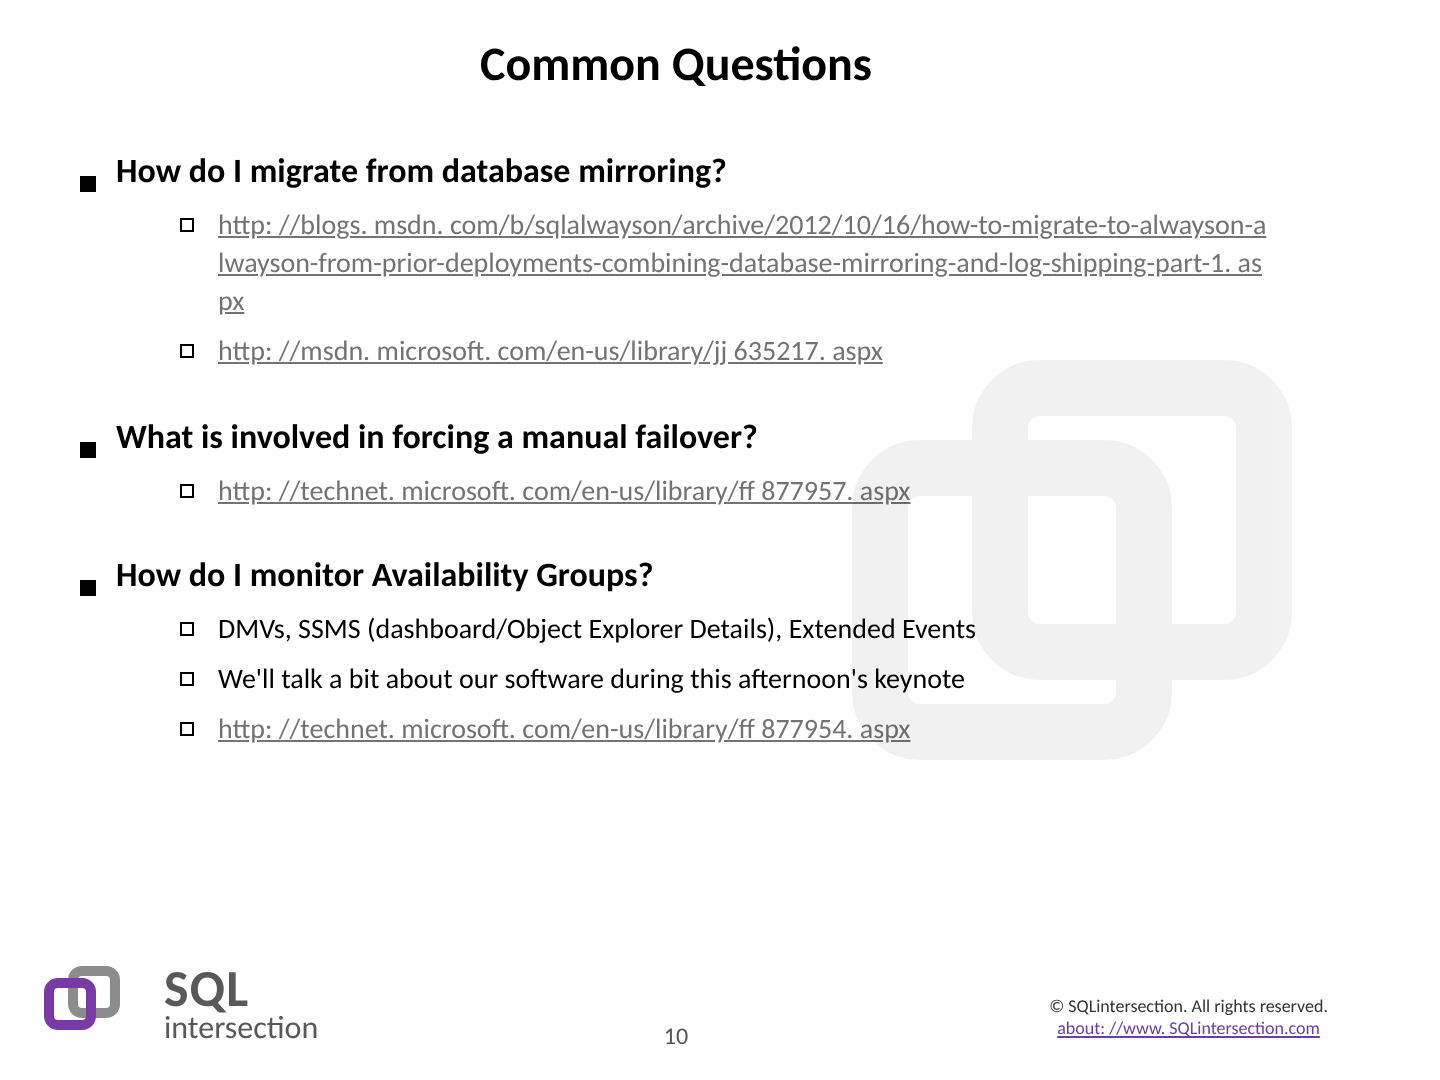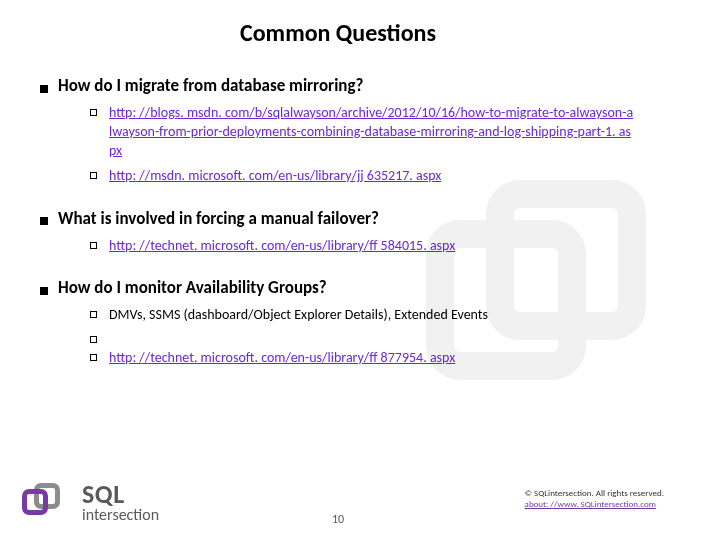--- a/index.html
+++ b/index.html
@@ -19,21 +19,21 @@
   .title {
     text-align: center;
     font-size: 24px;
     font-weight: 700;
     color: #000;
     margin-bottom: 28px;
   }
   .section { margin-bottom: 22px; }
   .section-head {
     display: flex;
-    align-items: center;
+    align-items: flex-end;
     gap: 10px;
   }
   .blk {
     width: 8px; height: 8px;
     background: #000;
     flex: 0 0 auto;
     margin-top: 6px;
   }
   .qtext {
     font-size: 17px;
@@ -52,21 +52,21 @@
     font-size: 14px;
     line-height: 1.35;
   }
   .sq {
     width: 7px; height: 7px;
     border: 1px solid #000;
     flex: 0 0 auto;
     margin-top: 5px;
   }
   .linktxt {
-    color: #6d28d9;
+    color: #737373;
     text-decoration: underline;
     word-break: break-all;
   }
   .plain { color: #000; }
 
   
   .footer {
     position: absolute;
     left: 0; right: 0; bottom: 0;
     height: 72px;
@@ -111,22 +111,22 @@
     position: absolute;
     left: 50%;
     transform: translateX(-50%);
     bottom: 14px;
     font-size: 12px;
     color: #555;
   }
   .copy {
     position: absolute;
     right: 12px;
-    bottom: 30px;
-    text-align: left;
+    bottom: 19px;
+    text-align: center;
     font-size: 9px;
     line-height: 1.2;
     color: #333;
     margin-top: 36px;
   }
   .copy .url {
     color: #6b3fa0;
     text-decoration: underline;
   }
   
@@ -177,37 +177,38 @@
   </div>
 
   <div class="section">
     <div class="section-head">
       <span class="blk"></span>
       <span class="qtext">What is involved in forcing a manual failover?</span>
     </div>
     <div class="subitems">
       <div class="subrow">
         <span class="sq"></span>
-        <a class="linktxt" href="#">http: //technet. microsoft. com/en-us/library/ff 584015. aspx</a>
+        <a class="linktxt" href="#">http: //technet. microsoft. com/en-us/library/ff 877957. aspx</a>
       </div>
     </div>
   </div>
 
   <div class="section">
     <div class="section-head">
       <span class="blk"></span>
       <span class="qtext">How do I monitor Availability Groups?</span>
     </div>
     <div class="subitems">
       <div class="subrow">
         <span class="sq"></span>
         <span class="plain">DMVs, SSMS (dashboard/Object Explorer Details), Extended Events</span>
       </div>
       <div class="subrow">
         <span class="sq"></span>
+        <span class="plain">We'll talk a bit about our software during this afternoon's keynote</span>
       </div>
       <div class="subrow">
         <span class="sq"></span>
         <a class="linktxt" href="#">http: //technet. microsoft. com/en-us/library/ff 877954. aspx</a>
       </div>
     </div>
   </div>
 
   <div class="footer">
     <div class="logo">

